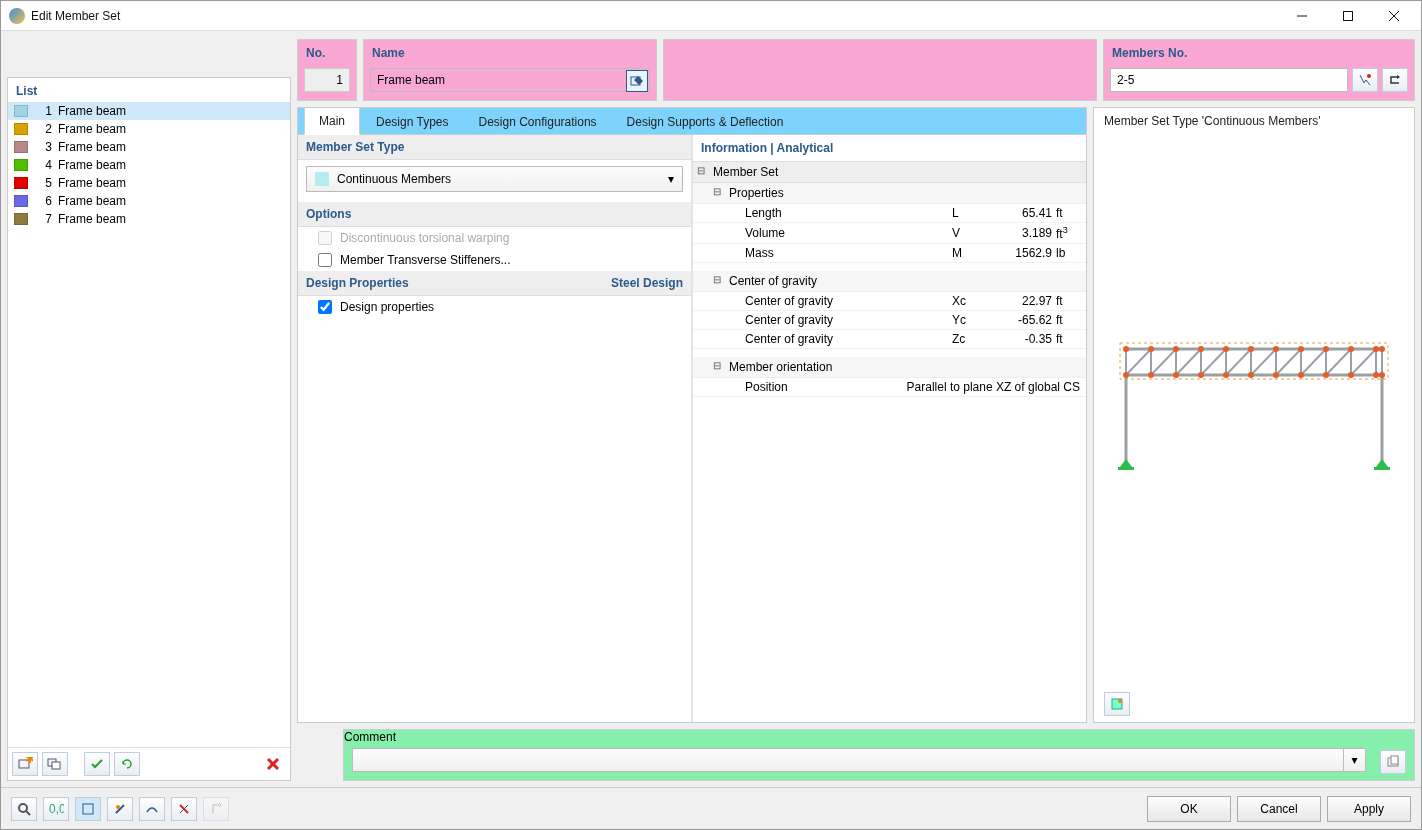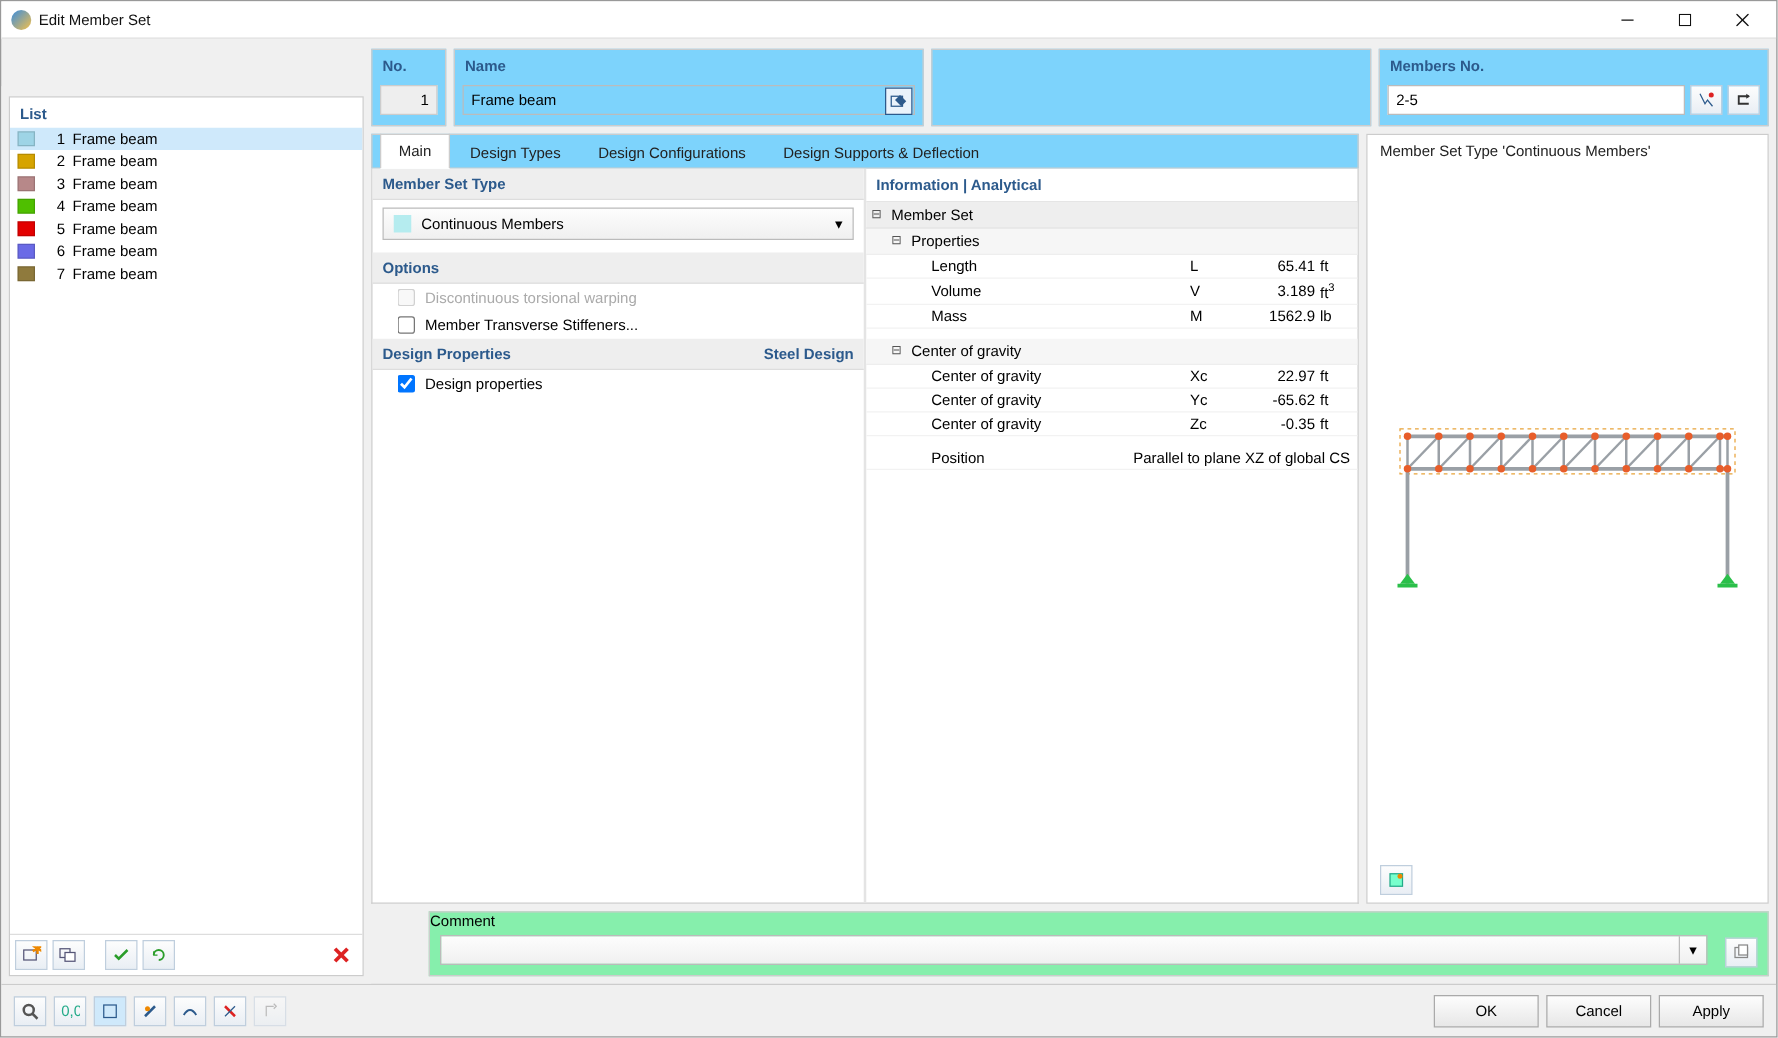--- a/index.html
+++ b/index.html
@@ -25,25 +25,25 @@
 .list-item .num { width:14px; text-align:right; margin-right:6px; }
 .list-toolbar { display:flex; gap:4px; padding:4px; border-top:1px solid #ddd; align-items:center;}
 .tb-btn { width:26px; height:24px; border:1px solid #bfcedd; background:linear-gradient(#fdfdfd,#e9eef4); display:flex; align-items:center; justify-content:center; cursor:pointer; }
 .tb-btn.flat { border:none; background:none;}
 .tb-btn svg { display:block; }
 
 
 .right { flex:1; display:flex; flex-direction:column; padding:8px 6px 6px 0; gap:6px; }
 
 .top-row { display:flex; gap:6px; }
-.box { background:#7dd3fc; border:1px solid #ccc; }
+.box { background:#f9a8d4; border:1px solid #ccc; }
 .no-box { width:60px; }
 .box .hdr { color:#2c5a8c; font-weight:600; padding:6px 8px 4px 8px; display:flex; justify-content:space-between; align-items:center;}
 .no-input { margin:4px 6px 8px 6px; background:#eee; border:1px solid #ccc; height:24px; display:flex; align-items:center; justify-content:flex-end; padding:0 6px;}
-.name-box { width:376px; position:relative;}
+.name-box { width:294px; position:relative;}
 .name-input { margin:4px 6px 8px 6px; border:1px solid #bbb; height:24px; display:flex; align-items:center; padding:0 6px;}
 .name-edit-btn { position:absolute; right:8px; top:30px; width:22px; height:22px; border:1px solid #2c5a8c; background:#eaf3fb; display:flex; align-items:center; justify-content:center; cursor:pointer;}
 .spacer-box { flex:1; }
 .members-box { width:312px; }
 .members-row { display:flex; gap:4px; margin:4px 6px 8px 6px; align-items:center;}
 .members-input { flex:1; border:1px solid #bbb; height:24px; padding:0 6px; display:flex; align-items:center; background:#fff;}
 
 .mid { flex:1; display:flex; gap:6px; min-height:0;}
 .left-col { width:790px; display:flex; flex-direction:column; gap:0;}
 .tabs-container { background:#7dd3fc; border:1px solid #ccc; height:28px; display:flex; align-items:flex-end; padding:0 6px;}
@@ -307,20 +307,21 @@
                   <span class="v">-65.62</span>
                   <span class="u">ft</span>
                 </div>
               <div class="row">
                   <span>Center of gravity</span>
                   <span>Zᴄ</span>
                   <span class="v">-0.35</span>
                   <span class="u">ft</span>
                 </div>
               <div style="height:8px"></div>
+              <div class="sub">Member orientation</div>
               <div class="row-full">
                   <span>Position</span>
                   <span>Parallel to plane XZ of global CS</span>
                 </div>
             </div>
           </div>
         </div>
       </div>
 
       <div class="preview-col">

